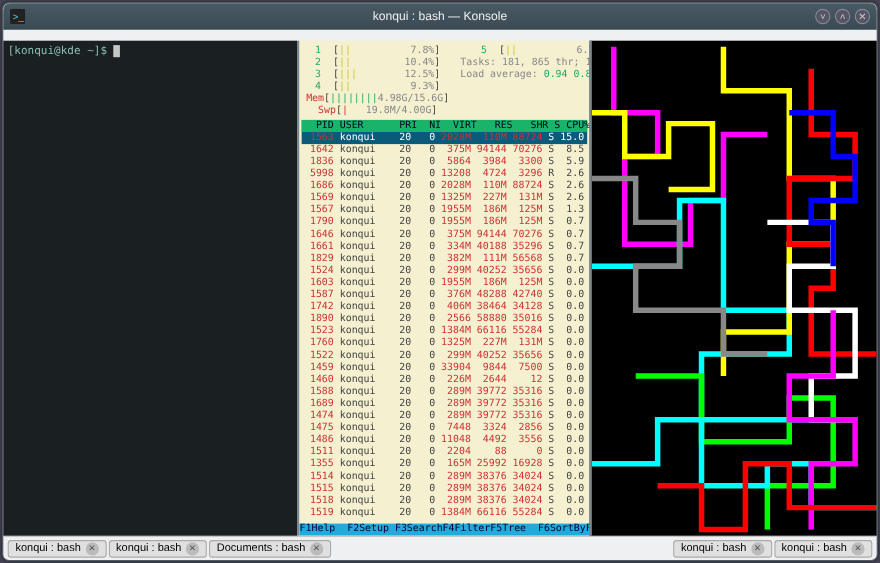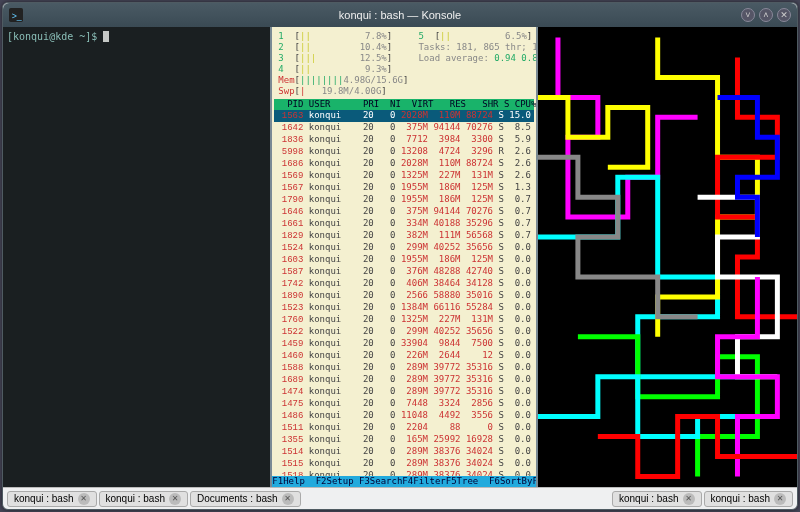--- a/index.html
+++ b/index.html
@@ -5,44 +5,44 @@
   * { box-sizing: border-box; margin: 0; padding: 0; }
   body { font-family: sans-serif; font-size: 11px; background: #445; width: 800px; height: 512px; overflow: hidden; }
   .window { width: 796px; height: 508px; margin: 2px; background: #eff0f1; border: 1px solid #4f5b62; border-radius: 6px; display: flex; flex-direction: column; box-shadow: 0 0 4px rgba(0,0,0,.5); }
   .titlebar { height: 24px; background: linear-gradient(#4a5a64,#3a4a54); color: #eee; display: flex; align-items: center; justify-content: center; position: relative; border-radius: 6px 6px 0 0; font-size: 11px; }
   .titlebar .icon { position: absolute; left: 6px; width: 14px; height: 14px; }
   .winbtns { position: absolute; right: 6px; display: flex; gap: 4px; }
   .winbtn { width: 14px; height: 14px; border-radius: 7px; background: #556; border: 1px solid #889; display: flex; align-items: center; justify-content: center; color: #ccc; font-size: 9px; cursor: pointer; }
   .menubar { height: 22px; display: flex; align-items: center; gap: 14px; padding: 0 10px; font-size: 11px; color: #222; border-bottom: 1px solid #bbb; }
   .menubar span { cursor: pointer; }
   .panes { flex: 1; display: flex; min-height: 0; }
-  .pane { flex: 1; background: #1a1f21; color: #c5c8c6; font-family: monospace; font-size: 10px; overflow: hidden; position: relative; }
+  .pane { flex: 1; background: #1a1f21; color: #c5c8c6; font-family: monospace; font-size: 10px; overflow: hidden; position: relative; margin-top: 10px; }
   .pane + .pane { border-left: 2px solid #7a8a94; }
   .pane1 { padding: 4px; }
   .prompt { color: #8abeb7; }
   .cursor { background: #c5c8c6; color: #1a1f21; }
   
   .pane2 { background: #f4f0d0; color: #444; font-size: 9px; line-height: 11px; padding: 2px 2px 0 2px; }
-  .meters { display: flex; gap: 10px; padding: 2px 4px; }
+  .meters { display: flex; gap: 10px; padding: 2px 4px; text-align: center; }
   .mcol { flex: 1; }
   .mrow { white-space: pre; }
   .cpu-n { color: #2a6; }
   .bar { color: #2a6; }
   .barfill { color: #cc3; }
   .barend { color: #888; }
   .mem { color: #c33; }
   .swp { color: #c33; }
   .info { color: #888; }
   .info b { color: #2a6; font-weight: normal; }
   .upt { color: #2aa; }
   .hdr { background: #19b36a; color: #002; white-space: pre; padding: 0 2px; }
   .rows { overflow: hidden; }
   .prow { white-space: pre; padding: 0 2px; }
   .prow.sel { background: #0a5a7a; color: #fff; }
-  .c-pid { color: #c33; font-family: Liberation Mono, monospace; }
+  .c-pid { color: #c33; }
   .c-virt { color: #c33; }
   .c-res { color: #c33; }
   .c-shr { color: #c33; }
   .fkeys { position: absolute; bottom: 0; left: 0; right: 0; background: #2ad; color: #003; white-space: pre; font-size: 9px; }
   
   .pane3 { background: #000; }
   .pane3 svg { width: 100%; height: 100%; }
   .bottombar { height: 22px; display: flex; align-items: center; padding: 0 4px; gap: 12px; border-top: 1px solid #bbb; }
   .tabstrip { display: flex; gap: 2px; }
   .tab { background: #e0e0e0; border: 1px solid #aaa; border-radius: 3px; padding: 1px 6px; display: flex; align-items: center; gap: 4px; font-size: 10px; cursor: pointer; }
@@ -84,21 +84,21 @@
         <div class="mcol" id="mright">
             <div class="mrow"><span class="cpu-n">5</span>  [<span class="barfill">||</span><span class="barend">          6.5%</span>]</div>
             <div class="mrow info">Tasks: 181, 865 thr; 1 runni</div>
             <div class="mrow info">Load average: <b>0.94 0.81 0.77</b></div>
           </div>
       </div>
       <div class="hdr">  PID USER      PRI  NI  VIRT   RES   SHR S CPU% MEM%</div>
       <div class="rows" id="hrows">
           <div class="prow sel"><span class="c-pid"> 1563</span> konqui    20   0 <span class="c-virt">2028M</span> <span class="c-res"> 110M</span> <span class="c-shr">88724</span> S 15.0  0.7 0</div>
           <div class="prow"><span class="c-pid"> 1642</span> konqui    20   0 <span class="c-virt"> 375M</span> <span class="c-res">94144</span> <span class="c-shr">70276</span> S  8.5  0.6 0</div>
-          <div class="prow"><span class="c-pid"> 1836</span> konqui    20   0 <span class="c-virt"> 7712</span> <span class="c-res"> 3984</span> <span class="c-shr"> 3300</span> S  5.9  3.0 0</div>
+          <div class="prow"><span class="c-pid"> 1836</span> konqui    20   0 <span class="c-virt"> 5864</span> <span class="c-res"> 3984</span> <span class="c-shr"> 3300</span> S  5.9  3.0 0</div>
           <div class="prow"><span class="c-pid"> 5998</span> konqui    20   0 <span class="c-virt">13208</span> <span class="c-res"> 4724</span> <span class="c-shr"> 3296</span> R  2.6  0.0 0</div>
           <div class="prow"><span class="c-pid"> 1686</span> konqui    20   0 <span class="c-virt">2028M</span> <span class="c-res"> 110M</span> <span class="c-shr">88724</span> S  2.6  0.7 0</div>
           <div class="prow"><span class="c-pid"> 1569</span> konqui    20   0 <span class="c-virt">1325M</span> <span class="c-res"> 227M</span> <span class="c-shr"> 131M</span> S  2.6  1.4 0</div>
           <div class="prow"><span class="c-pid"> 1567</span> konqui    20   0 <span class="c-virt">1955M</span> <span class="c-res"> 186M</span> <span class="c-shr"> 125M</span> S  1.3  1.2 0</div>
           <div class="prow"><span class="c-pid"> 1790</span> konqui    20   0 <span class="c-virt">1955M</span> <span class="c-res"> 186M</span> <span class="c-shr"> 125M</span> S  0.7  1.2 0</div>
           <div class="prow"><span class="c-pid"> 1646</span> konqui    20   0 <span class="c-virt"> 375M</span> <span class="c-res">94144</span> <span class="c-shr">70276</span> S  0.7  0.6 0</div>
           <div class="prow"><span class="c-pid"> 1661</span> konqui    20   0 <span class="c-virt"> 334M</span> <span class="c-res">40188</span> <span class="c-shr">35296</span> S  0.7  0.2 0</div>
           <div class="prow"><span class="c-pid"> 1829</span> konqui    20   0 <span class="c-virt"> 382M</span> <span class="c-res"> 111M</span> <span class="c-shr">56568</span> S  0.7  0.7 0</div>
           <div class="prow"><span class="c-pid"> 1524</span> konqui    20   0 <span class="c-virt"> 299M</span> <span class="c-res">40252</span> <span class="c-shr">35656</span> S  0.0  0.2 0</div>
           <div class="prow"><span class="c-pid"> 1603</span> konqui    20   0 <span class="c-virt">1955M</span> <span class="c-res"> 186M</span> <span class="c-shr"> 125M</span> S  0.0  1.2 0</div>

